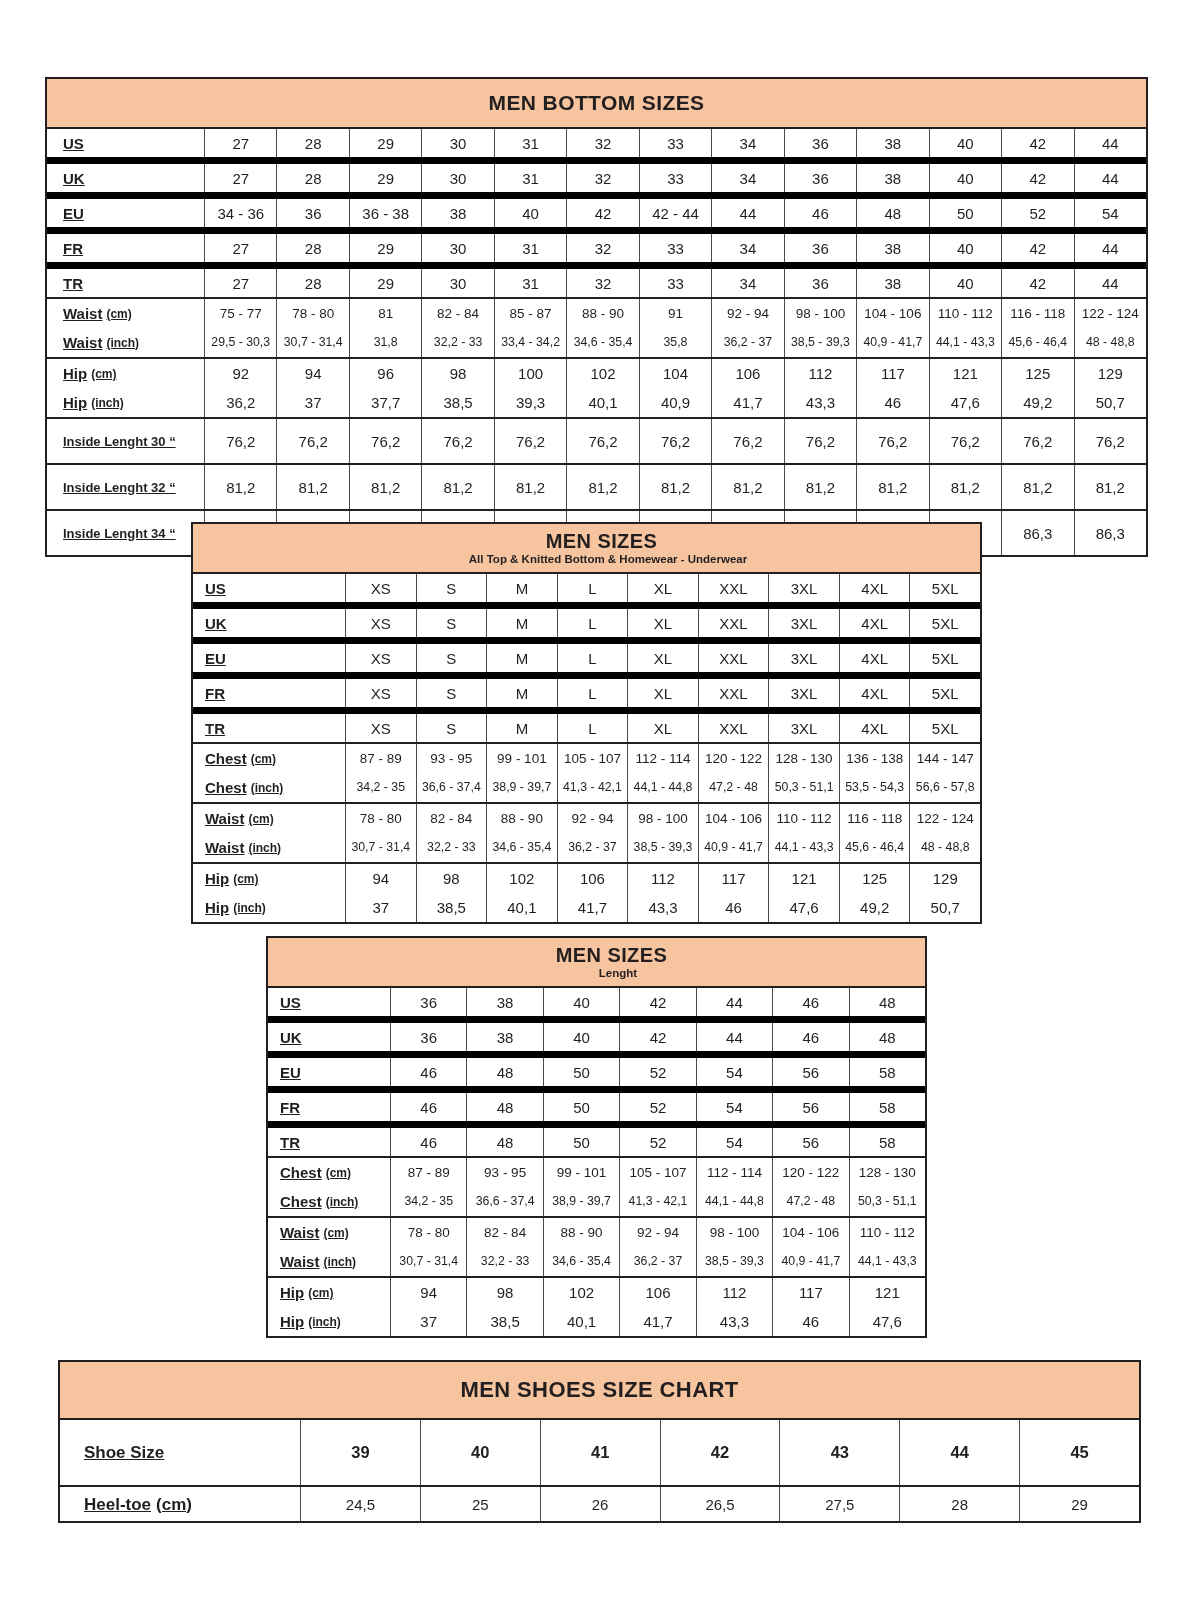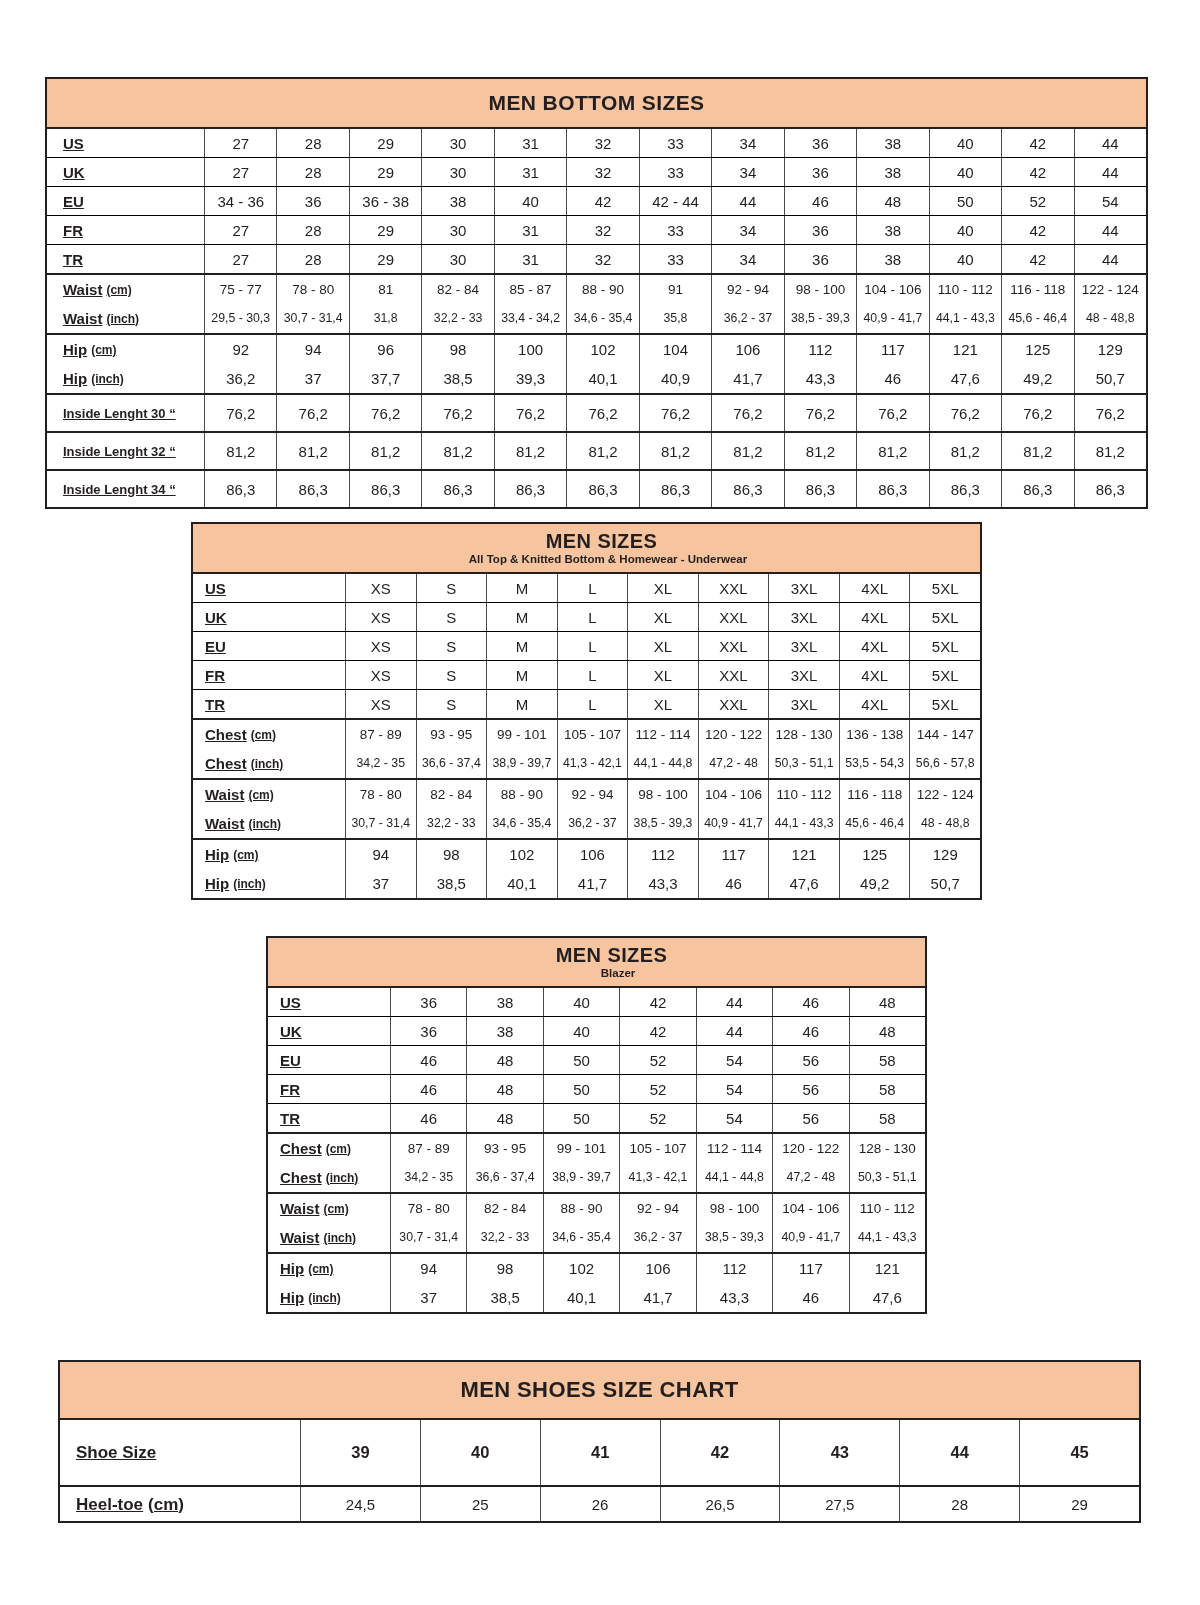--- a/index.html
+++ b/index.html
@@ -32,52 +32,52 @@
   .tbl-1 header.hdr { height:50px; }
   .tbl-2 header.hdr { height:50px; }
   .tbl-3 header.hdr { height:50px; }
   .tbl-4 header.hdr { height:58px; }
   .title { font-weight:bold; letter-spacing:.4px; line-height:1.1; }
   .tbl-1 .title { font-size:21px; }
   .tbl-2 .title, .tbl-3 .title { font-size:20px;margin-left:30px; }
   .tbl-4 .title { font-size:22px; }
   .subtitle { font-weight:bold; font-size:11.5px; margin-top:2px; line-height:1;margin-left:43px; }
 
-  .grp { border-top:1px solid #000000; }
+  .grp { border-top:7px solid #000000; }
   .grp:first-of-type { border-top:none; }
   
   .tbl-1 .grp:nth-of-type(n+6),
   .tbl-2 .grp:nth-of-type(n+6),
   .tbl-3 .grp:nth-of-type(n+6),
   .tbl-4 .grp:nth-of-type(2) { border-top:2px solid #231f20; }
 
   .row {
     display:grid;
     grid-template-columns: var(--labelw) repeat(var(--n), 1fr);
     align-items:stretch;
   }
   .tbl-1 .row { height:28px; }
   .tbl-1 .grp:nth-of-type(6) .row, .tbl-1 .grp:nth-of-type(7) .row { height:29px; }
-  .tbl-1 .grp:nth-of-type(n+8) .row { height:36px; }
+  .tbl-1 .grp:nth-of-type(n+8) .row { height:44px; }
   .tbl-2 .row, .tbl-3 .row { height:28px; }
   .tbl-2 .grp:nth-of-type(n+6) .row, .tbl-3 .grp:nth-of-type(n+6) .row { height:29px; }
   .tbl-4 .grp:nth-of-type(1) .row { height:65px; }
   .tbl-4 .grp:nth-of-type(2) .row { height:34px; }
 
   .cell {
     display:flex; align-items:center; justify-content:center;
     border-left:1px solid #4a4a4b;
     white-space:nowrap;
     line-height:1;
   }
   .row > .cell:first-child { border-left:none;text-decoration:underline; }
   .label-cell { justify-content:flex-start; font-weight:bold; }
   .tbl-1 .label-cell { padding-left:16px; }
   .tbl-2 .label-cell, .tbl-3 .label-cell { padding-left:12px; }
-  .tbl-4 .label-cell { padding-left:16px; }
+  .tbl-4 .label-cell { padding-left:24px; }
 
   .main { font-size:15px; font-weight:bold; }
   .unit { font-size:12px; font-weight:bold; margin-left:4px; }
   .label-sm .main { font-size:13px; }
   .tbl-4 .main { font-size:17px; }
   .tbl-4 .unit { font-size:17px; margin-left:5px; }
 
   .fs-md .cell { font-size:15px; }
   .fs-sm .cell { font-size:13.5px; }
   .fs-xs .cell { font-size:12.3px; }
@@ -511,21 +511,21 @@
             <div class="cell">46</div>
             <div class="cell">47,6</div>
             <div class="cell">49,2</div>
             <div class="cell">50,7</div>
           </div>
         </div>
       </section>
       <section class="tbl tbl-3">
         <header class="hdr">
           <div class="title">MEN SIZES</div>
-          <div class="subtitle">Blazer</div>
+          <div class="subtitle">Lenght</div>
         </header>
         <div class="grp">
           <div class="row fs-md" style="--n: 7;">
             <div class="cell label-cell">
               <span class="main">US</span>
             </div>
             <div class="cell">36</div>
             <div class="cell">38</div>
             <div class="cell">40</div>
             <div class="cell">42</div>

